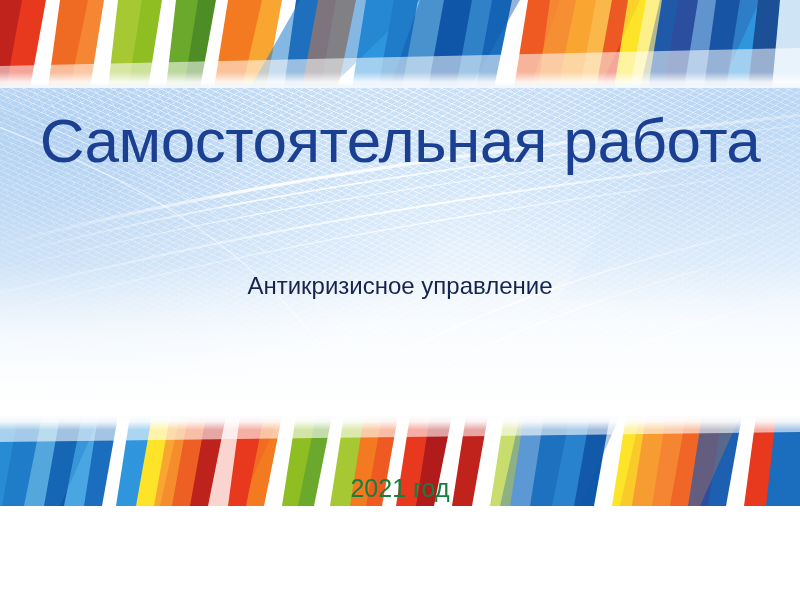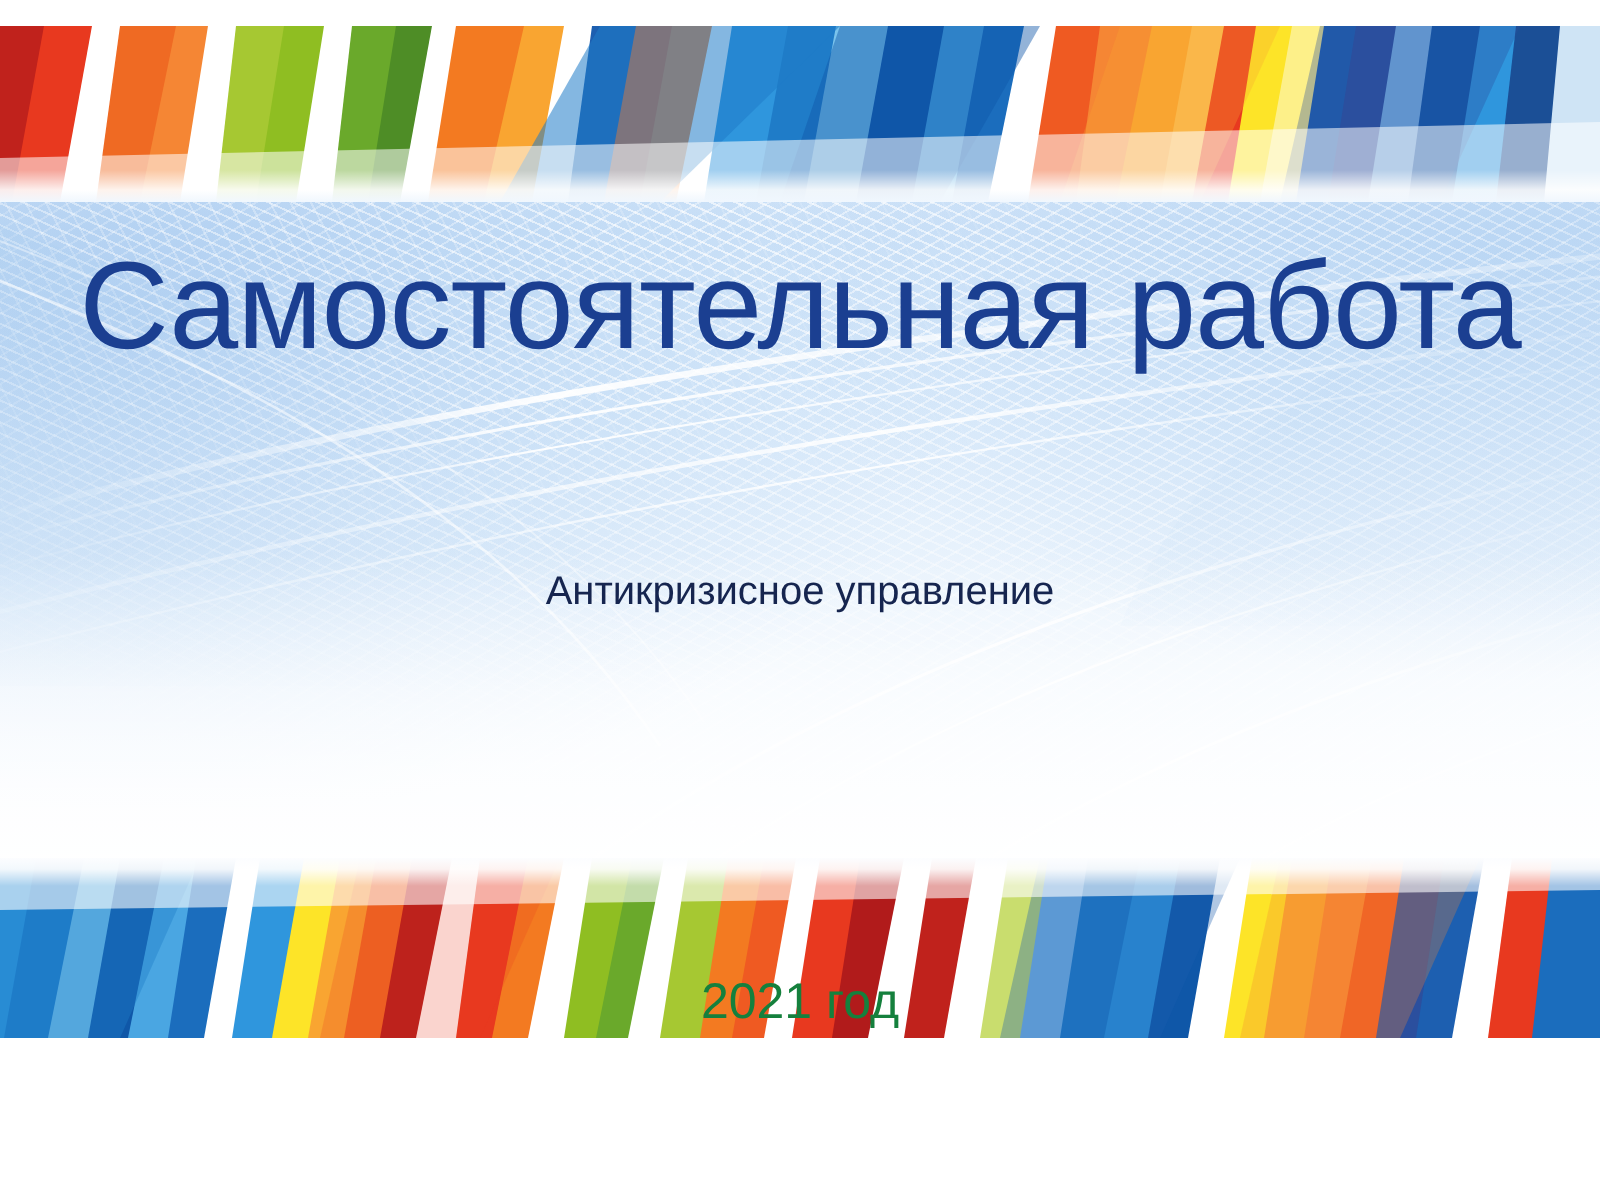--- a/index.html
+++ b/index.html
@@ -13,21 +13,20 @@
     overflow: hidden;
     font-family: "Liberation Sans", sans-serif;
   }
 
   #slide {
     position: relative;
     width: 800px;
     height: 506px;
     overflow: hidden;
     background: #ffffff;
-    margin-top: 13px;
   }
 
   
   .bg-base {
     position: absolute;
     inset: 0;
     background:
       linear-gradient(to bottom,
         #eef6fd 0%,
         #dceafa 8%,
@@ -146,21 +145,21 @@
     font-weight: 400;
     color: #1b3f91;
     letter-spacing: -0.5px;
     white-space: nowrap;
   }
   #subtitle {
     position: absolute;
     left: 0; right: 0;
     top: 272px;
     text-align: center;
-    font-size: 20px;
+    font-size: 24px;
     font-weight: 400;
     color: #16254f;
     white-space: nowrap;
   }
   #year {
     position: absolute;
     left: 0; right: 0;
     top: 474px;
     text-align: center;
     font-size: 25px;

